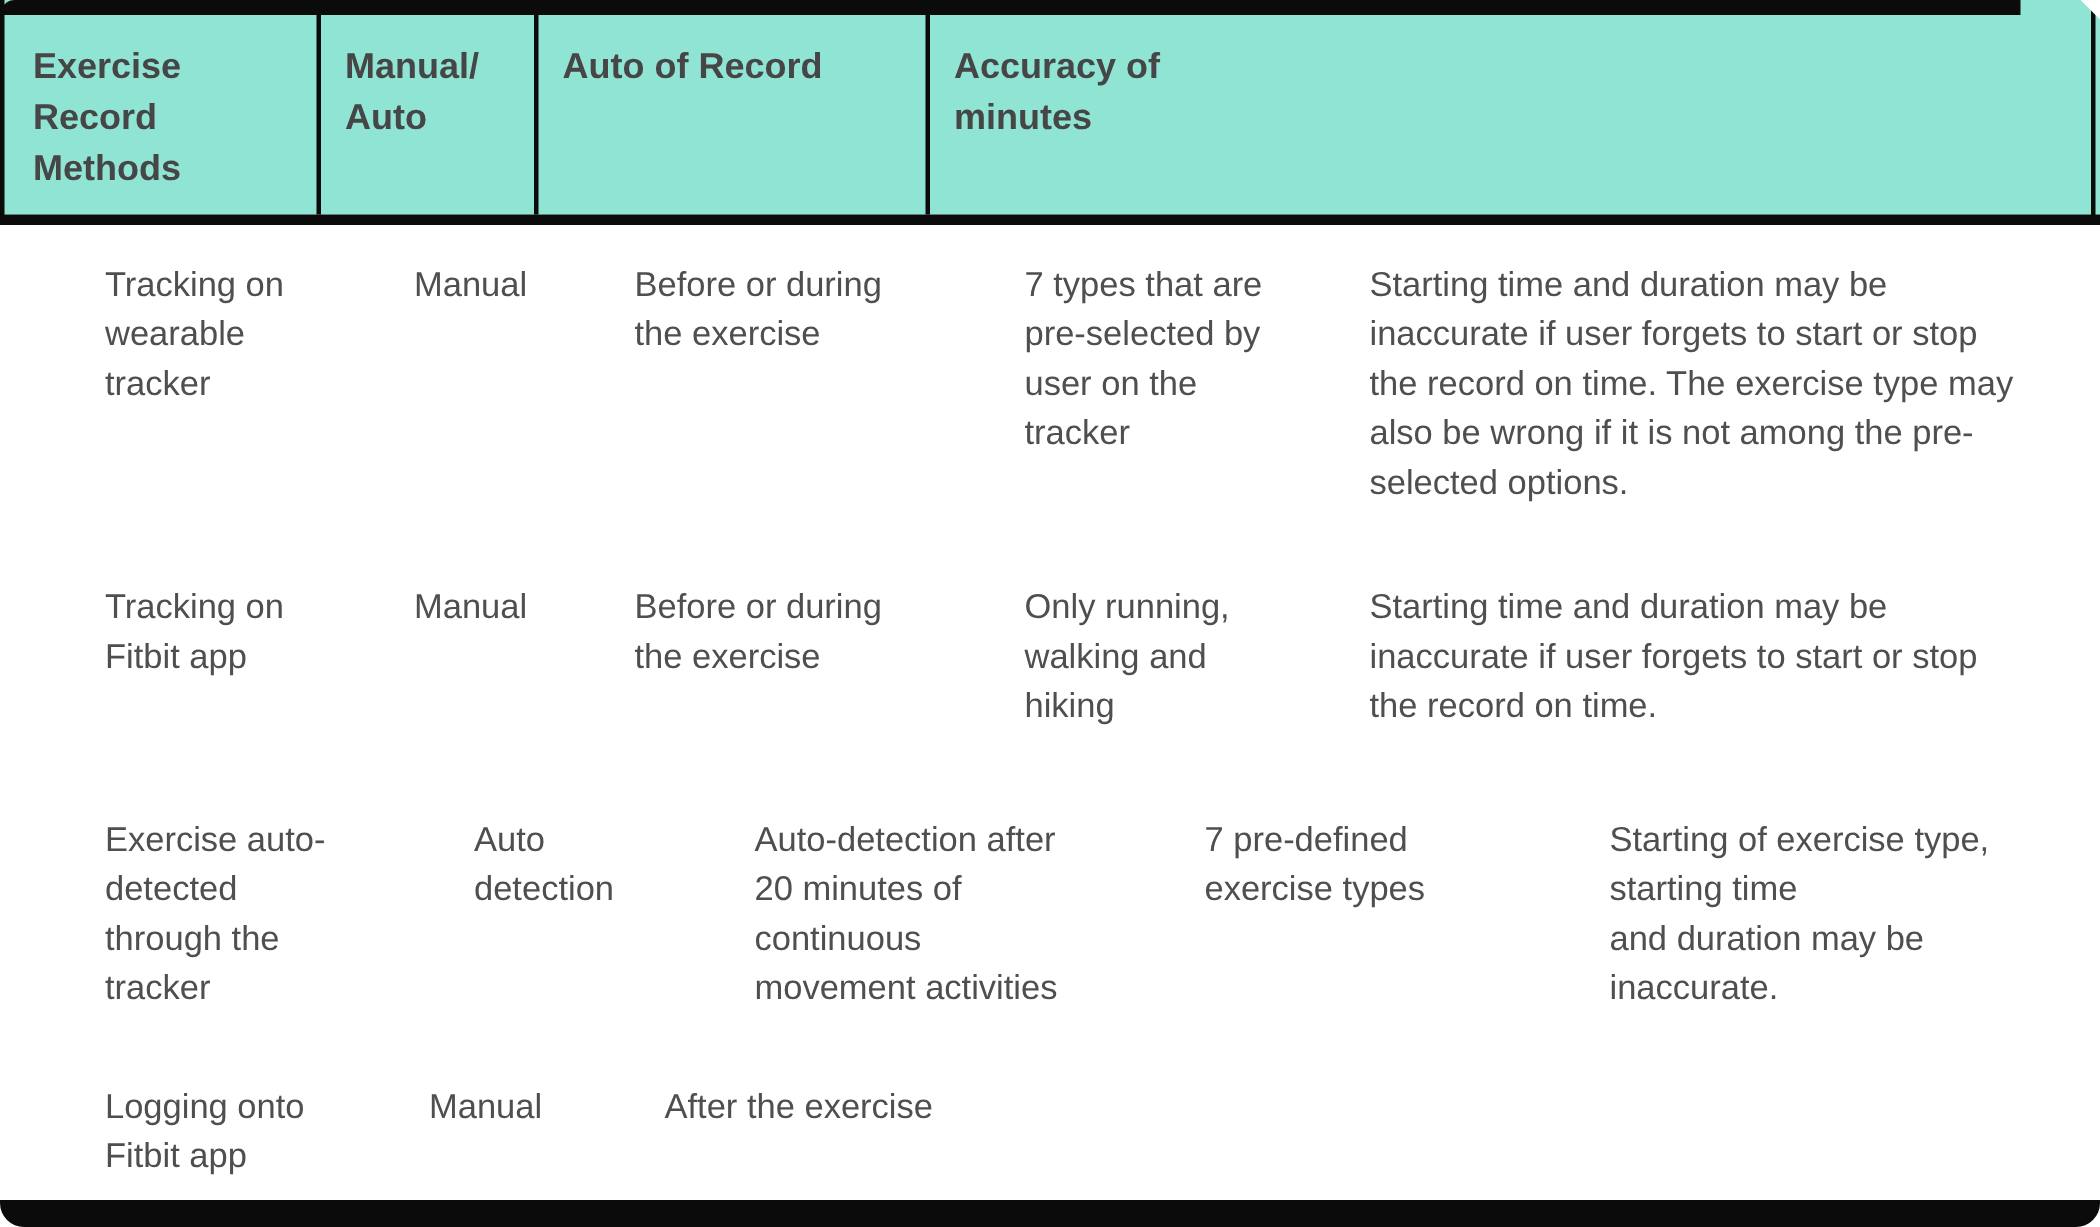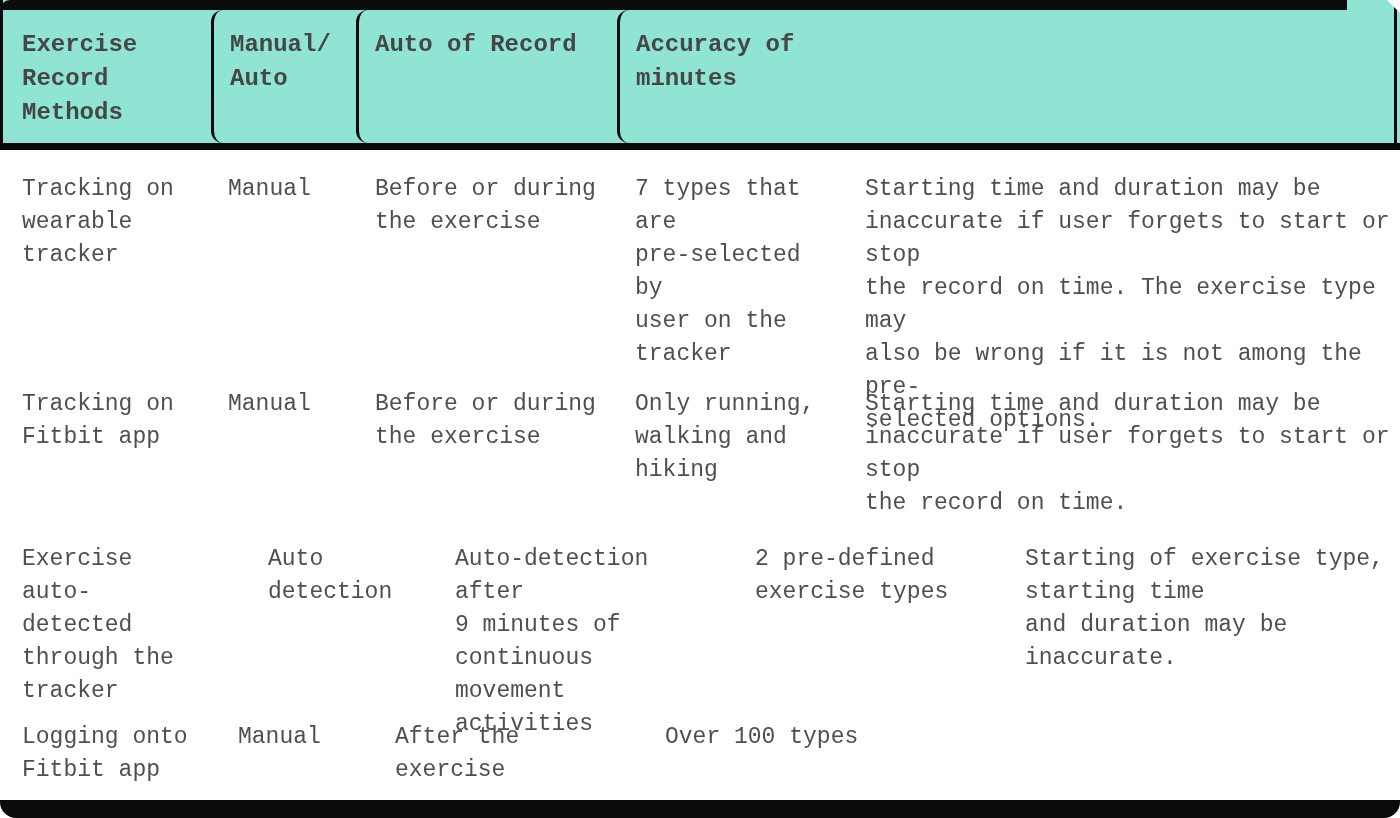--- a/index.html
+++ b/index.html
@@ -2,21 +2,21 @@
 <html style="--header-bg: #8FE4D4; --frame: #0B0B0B; --header-text: #464646; --body-text: #4F4F4F;"><head>
 <meta charset="utf-8">
 <style>
   html, body { margin: 0; padding: 0; background: #ffffff; }
   #canvas {
     position: relative;
     width: 1400px;
     height: 818px;
     background: #ffffff;
     overflow: hidden;
-    font-family: Liberation Mono, monospace;
+    font-family: Liberation Sans, sans-serif;
   }
   
   .header-band {
     position: absolute;
     top: 0; left: 0;
     width: 1400px; height: 143px;
     background: var(--header-bg, #8FE4D4);
   }
   
   .top-bar {
@@ -72,33 +72,34 @@
     box-sizing: border-box;
     padding: 18px 8px 0 19px;
     border-left: 3px solid var(--frame, #0B0B0B);
     font-size: 24px;
     line-height: 34px;
     font-weight: 700;
     color: var(--header-text, #464646);
     white-space: pre-line;
   }
   .header-cell:first-child { border-left: none; }
-  .header-cell:not(:first-child) { padding-left: 16px; border-radius: 12px; }
+  .header-cell:not(:first-child) { padding-left: 16px; }
   
   .table-body {
     position: absolute;
     top: 150px; left: 0;
     width: 1400px; height: 650px;
     background: #ffffff;
     display: flex;
     flex-direction: column;
   }
   .table-row {
     display: grid;
     grid-template-columns: 211px 145px 261px 230px 1fr;
+    margin-left: 48px;
   }
   .row-1 { height: 215px; }
   .row-2 { height: 155px; }
   .row-3 { height: 178px; gap: 40px; }
   .row-4 { flex: 1; gap: 10px; }
   .body-cell {
     box-sizing: border-box;
     padding: 23px 10px 0 18px;
     font-size: 23px;
     line-height: 33px;
@@ -169,34 +170,33 @@
     </div>
 
     <div class="table-row row-3">
       <div class="body-cell">Exercise auto-
 detected
 through the
 tracker</div>
       <div class="body-cell">Auto
 detection</div>
       <div class="body-cell">Auto-detection after
-9 minutes of
+20 minutes of
 continuous
 movement activities</div>
-      <div class="body-cell">2 pre-defined
+      <div class="body-cell">7 pre-defined
 exercise types</div>
       <div class="body-cell">Starting of exercise type, starting time
 and duration may be inaccurate.</div>
     </div>
 
     <div class="table-row row-4">
       <div class="body-cell">Logging onto
 Fitbit app</div>
       <div class="body-cell">Manual</div>
       <div class="body-cell">After the exercise</div>
-      <div class="body-cell">Over 100 types</div>
     </div>
 
   </div>
 
   <div class="bottom-bar"></div>
 
 </div>
 
 </body></html>

